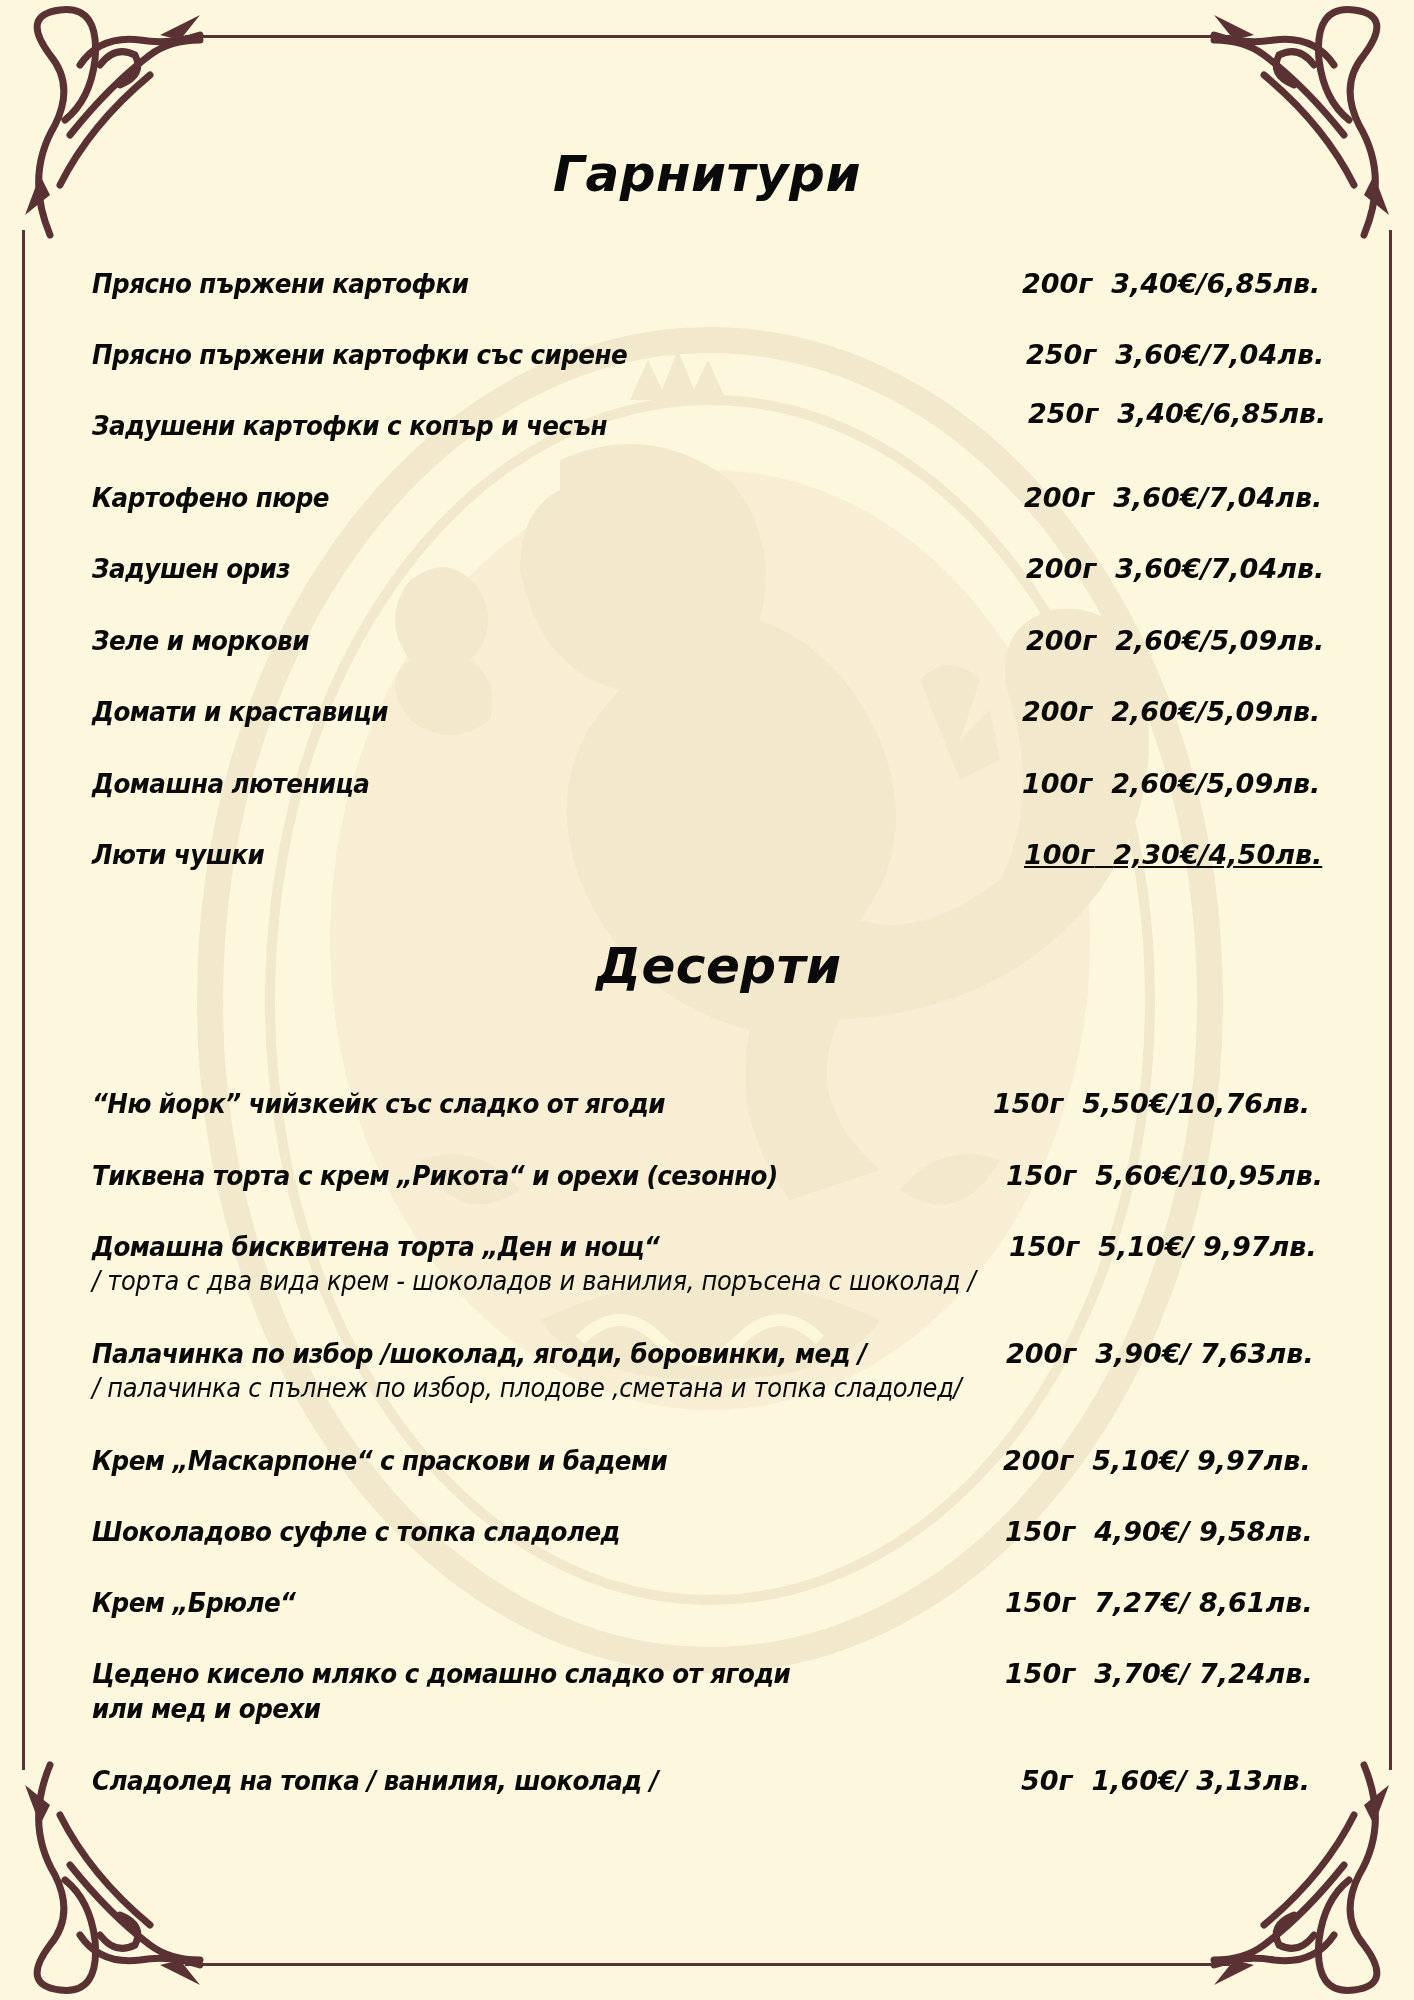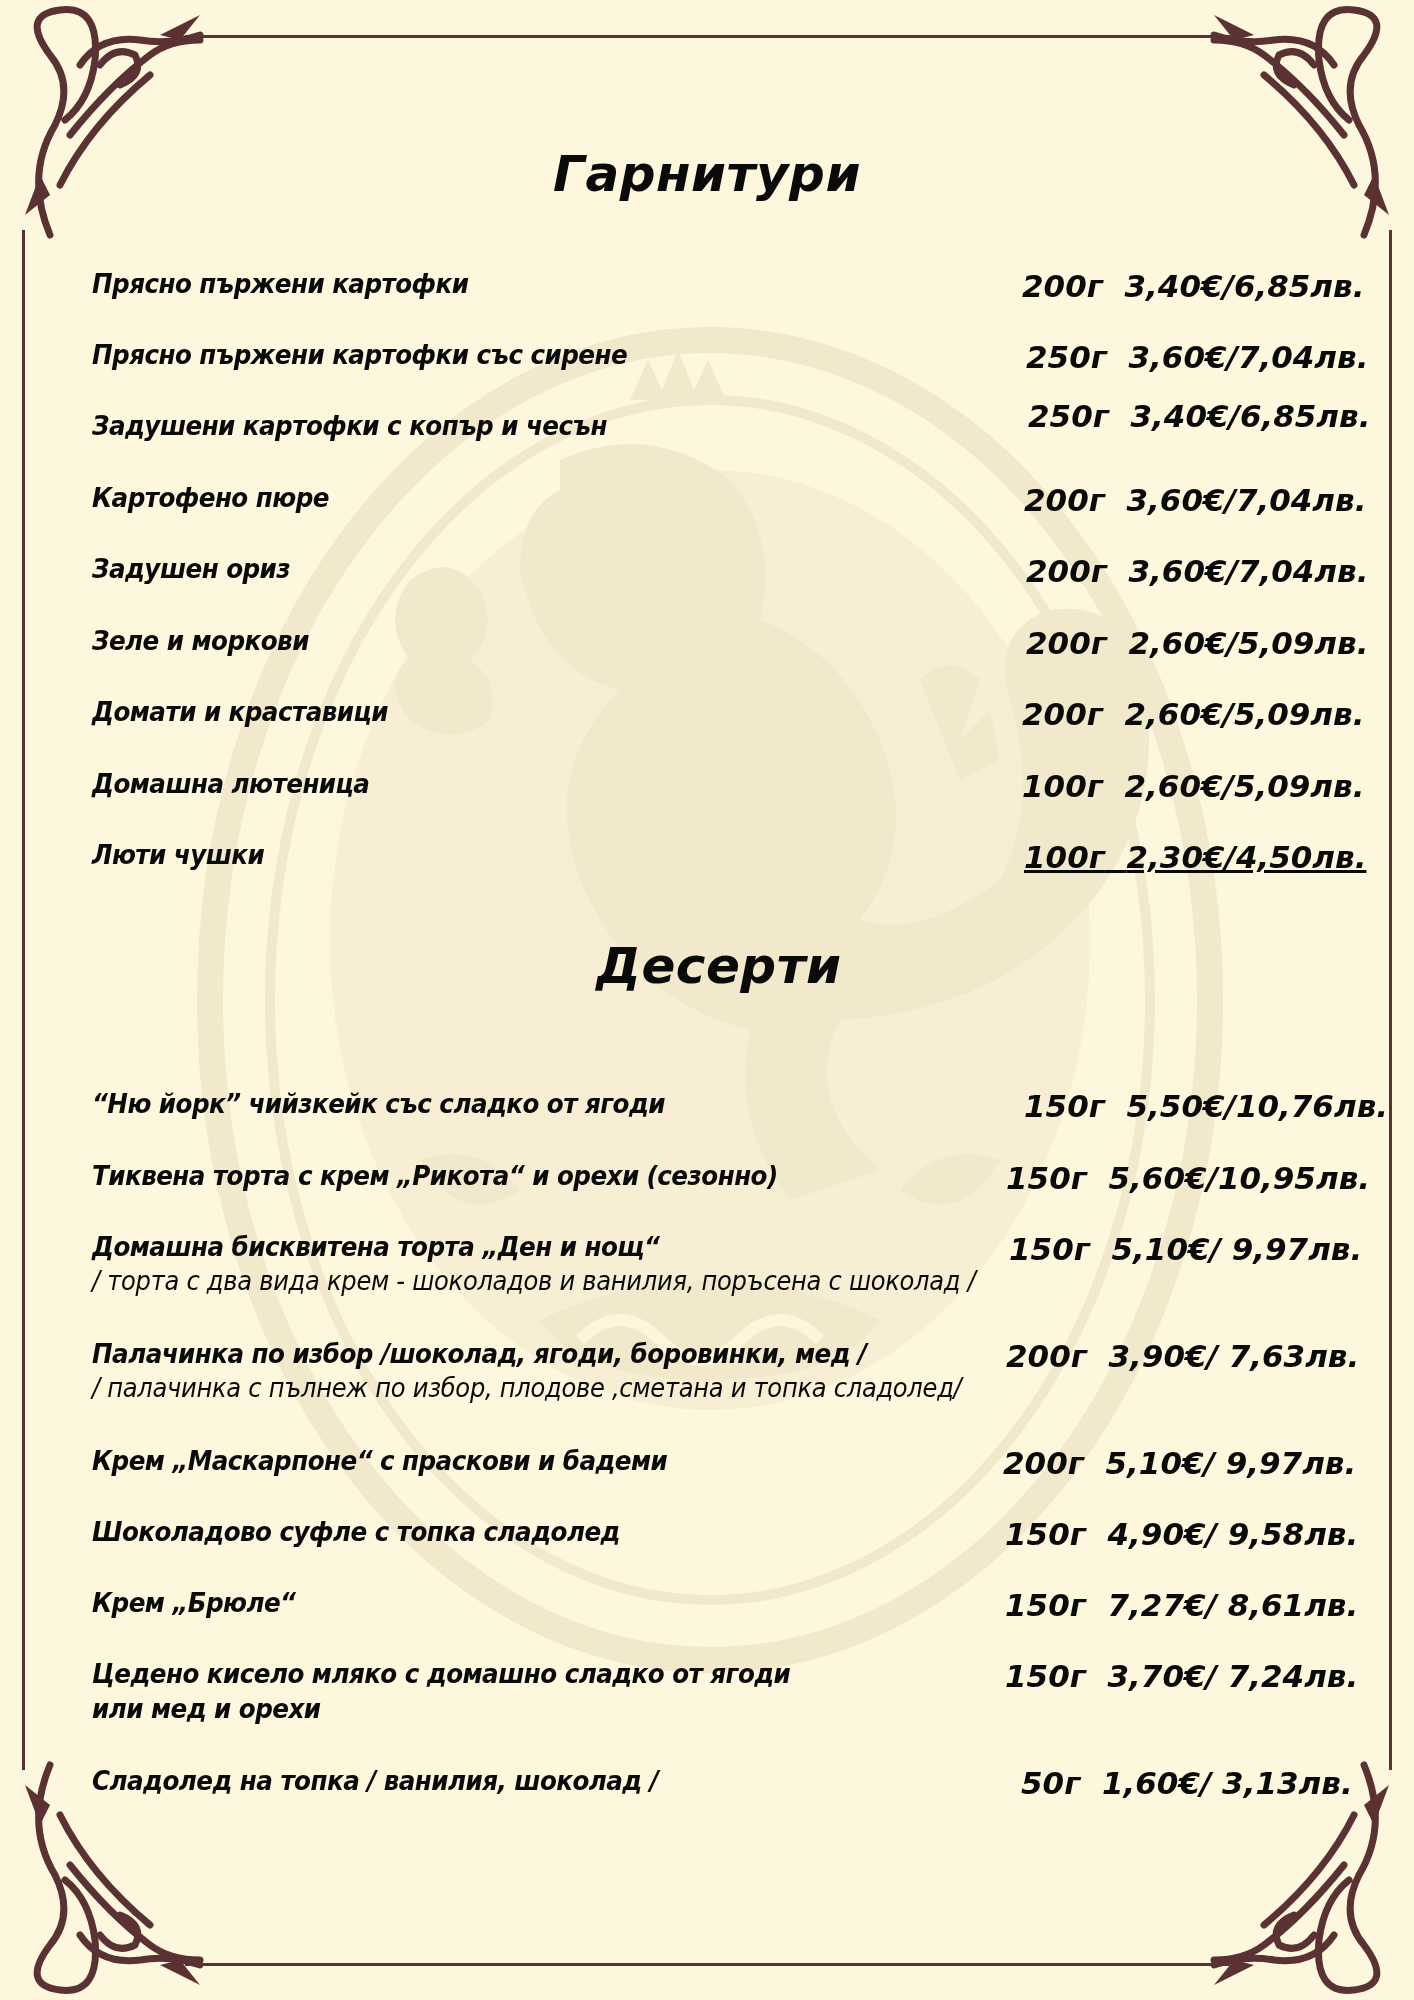--- a/index.html
+++ b/index.html
@@ -23,21 +23,21 @@
   .item-name {
     left: 92px; font-family: "DejaVu Sans", sans-serif; font-weight: bold; font-style: italic;
     font-size: 26.5px; letter-spacing: -0.6px; transform: scaleX(0.93); transform-origin: left center;
   }
   .item-desc {
     left: 92px; font-family: "DejaVu Sans", sans-serif; font-style: italic; font-weight: normal;
     font-size: 26px; letter-spacing: -0.3px; transform: scaleX(0.93); transform-origin: left center;
   }
   .item-price {
     font-family: "DejaVu Sans", sans-serif; font-weight: bold; font-style: italic;
-    font-size: 31px; letter-spacing: 0px; white-space: pre;
+    font-size: 27px; letter-spacing: 0px; white-space: pre;
   }
 </style>
 </head>
 <body>
 
 <svg class="watermark" viewBox="0 0 1100 1420">
   <g fill="none" stroke="#f2e8cc" stroke-width="26">
     <ellipse cx="550" cy="700" rx="500" ry="660"></ellipse>
     <ellipse cx="550" cy="700" rx="440" ry="600" stroke-width="10"></ellipse>
   </g>
@@ -129,21 +129,21 @@
   <div class="item-price" style="top:768px; left:1022px;"><span>100г</span>  <span>2,60€/5,09лв.</span></div>
 
   <div class="item-name" style="top:839px;">Люти чушки</div>
   <div class="item-price" style="top:839px; left:1024px;text-decoration:underline;"><span>100г</span>  <span>2,30€/4,50лв.</span></div>
 </div>
 
 <div class="section-title" style="top:937px; padding-left:12px;">Десерти</div>
 
 <div>
   <div class="item-name" style="top:1088px;">“Ню йорк” чийзкейк със сладко от ягоди</div>
-  <div class="item-price" style="top:1088px; left:1024px;text-align:right;"><span>150г</span>  <span>5,50€/10,76лв.</span></div>
+  <div class="item-price" style="top:1088px; left:993px;text-align:right;"><span>150г</span>  <span>5,50€/10,76лв.</span></div>
 
   <div class="item-name" style="top:1160px;">Тиквена торта с крем „Рикота“ и орехи (сезонно)</div>
   <div class="item-price" style="top:1160px; left:1006px;"><span>150г</span>  <span>5,60€/10,95лв.</span></div>
 
   <div class="item-name" style="top:1231px;">Домашна бисквитена торта „Ден и нощ“</div>
   <div class="item-desc" style="top:1266px;">/ торта с два вида крем - шоколадов и ванилия, поръсена с шоколад /</div>
   <div class="item-price" style="top:1231px; left:1009px;text-align:center;"><span>150г</span>  <span>5,10€/ 9,97лв.</span></div>
 
   <div class="item-name" style="top:1338px;">Палачинка по избор /шоколад, ягоди, боровинки, мед /</div>
   <div class="item-desc" style="top:1373px;">/ палачинка с пълнеж по избор, плодове ,сметана и топка сладолед/</div>

